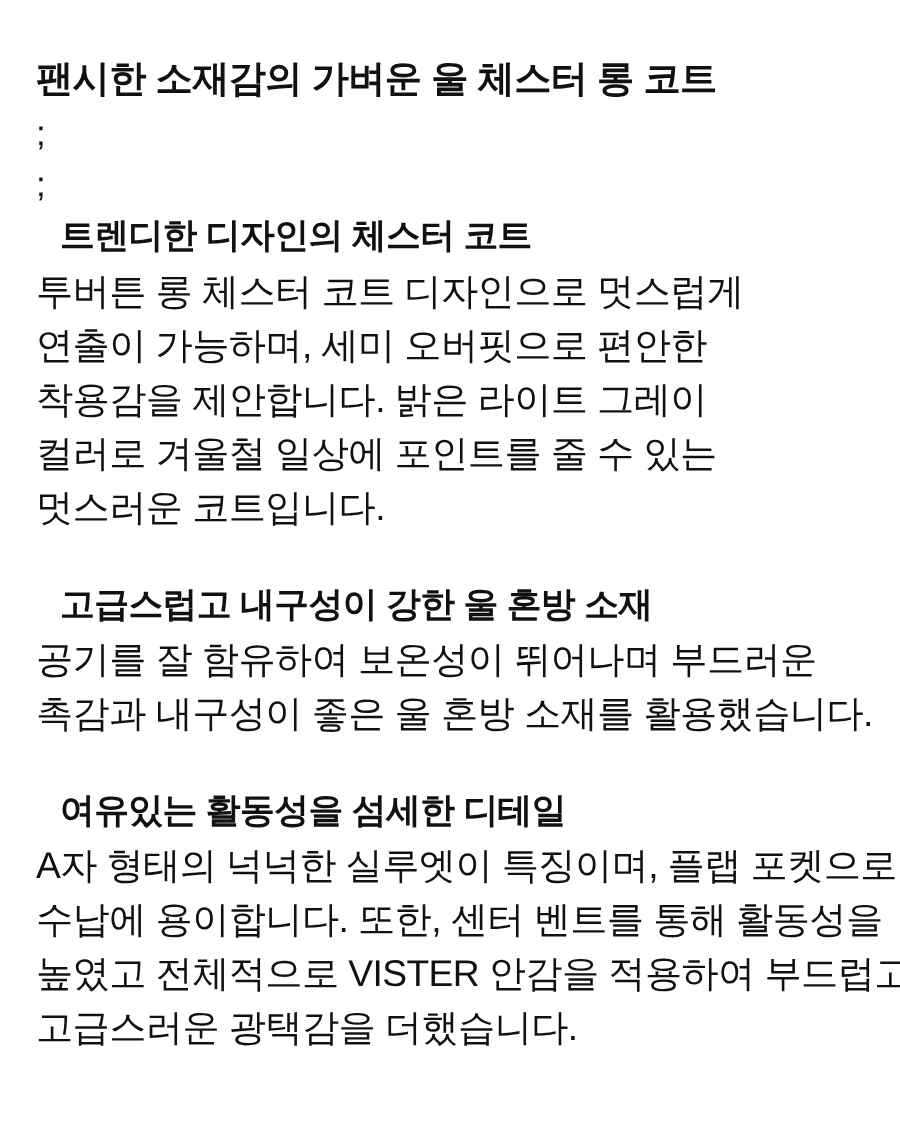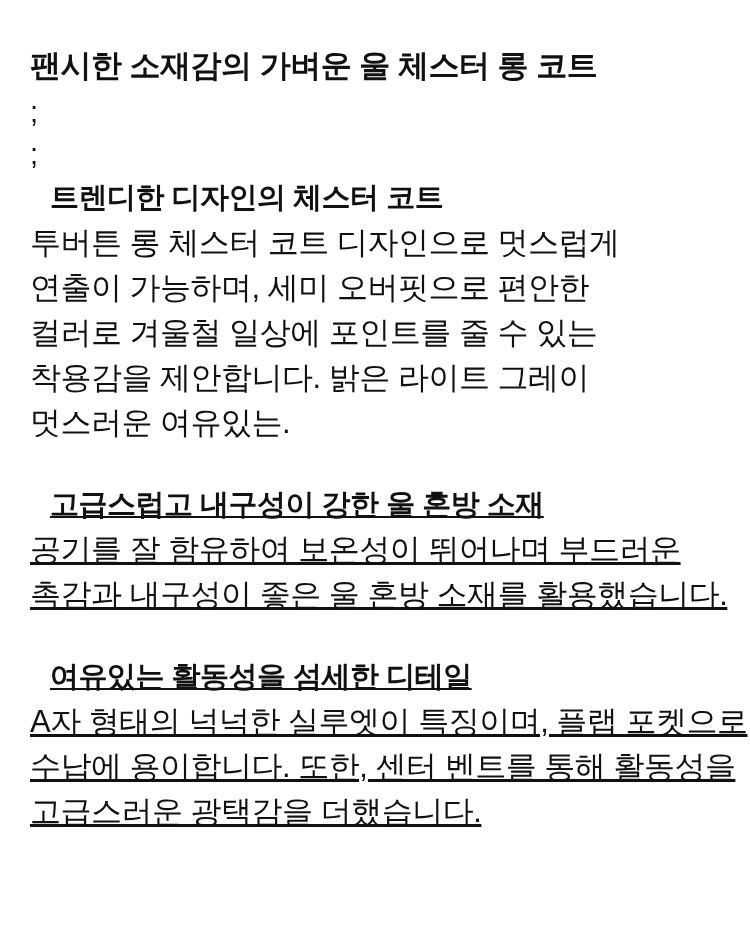--- a/index.html
+++ b/index.html
@@ -29,21 +29,20 @@
     font-size: 29px;
     font-weight: 400;
     line-height: 42px;
     white-space: pre;
   }
   .section {
     margin-top: 0;
   }
   .section + .section {
     margin-top: 37px;
-    text-decoration: underline;
   }
   .section-heading {
     font-size: 29px;
     font-weight: 700;
     line-height: 45px;
     white-space: pre;
     margin-left: 20px;
   }
   .body-line {
     font-size: 31px;
@@ -59,31 +58,32 @@
 
   <div class="page-title">팬시한 소재감의 가벼운 울 체스터 롱 코트</div>
 
   <div class="sep-line">;</div>
   <div class="sep-line">;</div>
 
   <div class="section">
     <div class="section-heading">트렌디한 디자인의 체스터 코트</div>
     <div class="body-line">투버튼 롱 체스터 코트 디자인으로 멋스럽게</div>
     <div class="body-line">연출이 가능하며, 세미 오버핏으로 편안한</div>
+    <div class="body-line">착용감을 제안합니다. 밝은 라이트 그레이</div>
     <div class="body-line">컬러로 겨울철 일상에 포인트를 줄 수 있는</div>
-    <div class="body-line">착용감을 제안합니다. 밝은 라이트 그레이</div>
-    <div class="body-line">멋스러운 여유있는.</div>
+    <div class="body-line">멋스러운 코트입니다.</div>
   </div>
 
   <div class="section">
     <div class="section-heading">고급스럽고 내구성이 강한 울 혼방 소재</div>
     <div class="body-line">공기를 잘 함유하여 보온성이 뛰어나며 부드러운</div>
     <div class="body-line">촉감과 내구성이 좋은 울 혼방 소재를 활용했습니다.</div>
   </div>
 
   <div class="section">
     <div class="section-heading">여유있는 활동성을 섬세한 디테일</div>
     <div class="body-line">A자 형태의 넉넉한 실루엣이 특징이며, 플랩 포켓으로</div>
     <div class="body-line">수납에 용이합니다. 또한, 센터 벤트를 통해 활동성을</div>
+    <div class="body-line">높였고 전체적으로 VISTER 안감을 적용하여 부드럽고</div>
     <div class="body-line">고급스러운 광택감을 더했습니다.</div>
   </div>
 
 </div>
 
 </body></html>

